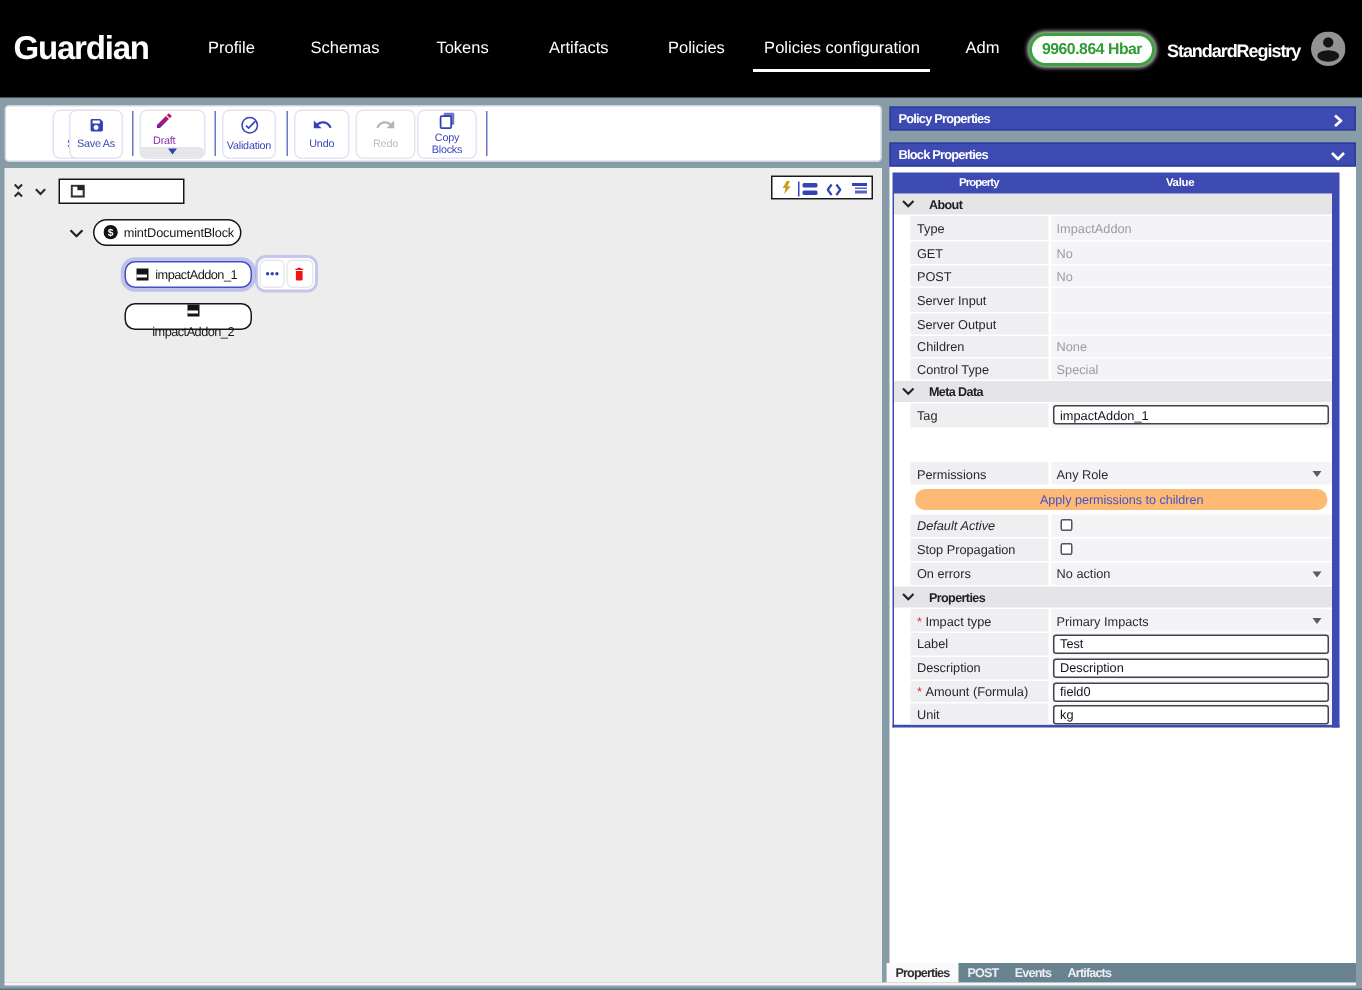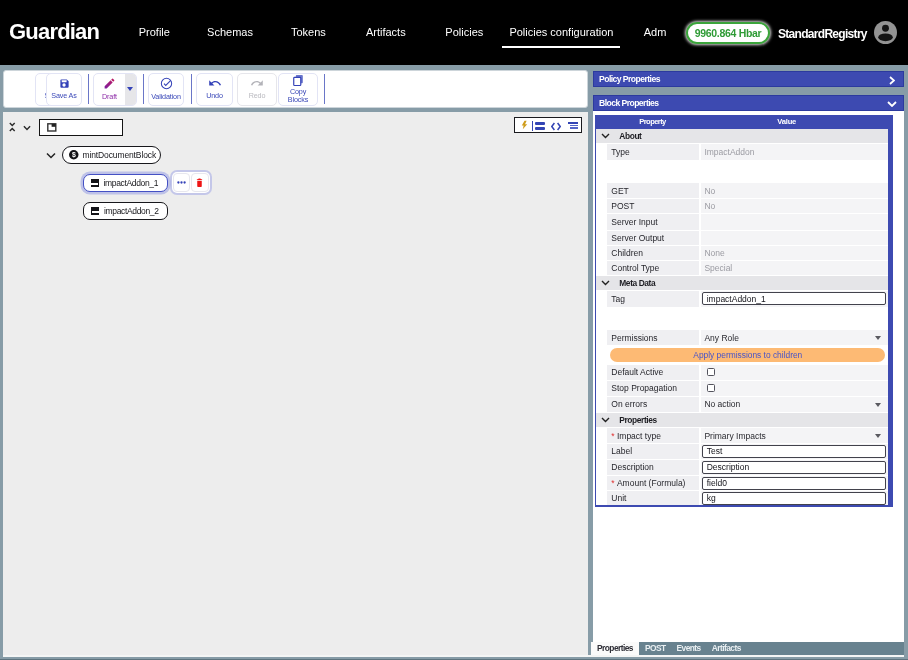--- a/index.html
+++ b/index.html
@@ -24,21 +24,21 @@
 .tbtn { position:absolute; top:72.5px; height:33px; background:#fff; border:1px solid #e2e4f5; border-radius:5px; display:flex; flex-direction:column; align-items:center; justify-content:center; gap:2px; color:#3A48B8; font-size:7.2px; letter-spacing:-0.15px; }
 .vsep { position:absolute; top:73.5px; height:30px; width:1.2px; background:#6a76c8; }
 
 
 #canvas { left:2.5px; top:111.5px; width:585.5px; height:543.7px; background:#ededed; }
 #searchbox { left:39px; top:118.5px; width:84px; height:17px; background:#fff; border:1.8px solid #141414; }
 #iconsbox { left:514px; top:117px; width:67.5px; height:16.4px; background:#fff; border:1.5px solid #1a1a1e; }
 .pill { position:absolute; display:flex; align-items:center; background:#fff; border:1.4px solid #17171b; color:#17171b; }
 #pill-mint { left:62px; top:146px; width:99px; height:18px; border-radius:9px; padding-left:6px; gap:4px; font-size:8.5px; letter-spacing:-0.12px; }
 #pill-ia1 { left:82.5px; top:174px; width:85px; height:18.4px; border-radius:7px; border:1.8px solid #4450c4; box-shadow:0 0 0 2.5px rgba(120,130,225,0.4); padding-left:7px; gap:5px; font-size:8.5px; letter-spacing:-0.35px; }
-#pill-ia2 { left:83px; top:202px; width:84.5px; height:18px; border-radius:7px; padding-left:7px; gap:5px; font-size:8.5px; letter-spacing:-0.35px; }
+#pill-ia2 { left:83px; top:202px; width:84.5px; height:18px; border-radius:7px; padding-left:7px; gap:5px; font-size:8.5px; letter-spacing:-0.35px;flex-direction:column; }
 #treebtns { left:171.5px; top:172.2px; width:38px; height:21px; background:#fff; border-radius:5px; box-shadow:0 0 0 2px rgba(120,130,225,0.35); display:flex; gap:1px; padding:1px; }
 .treebtn { flex:1; height:100%; border:1px solid #e7e7ee; border-radius:4px; display:flex; align-items:center; justify-content:center; }
 .blkicon { width:8px; height:8px; background:#131317; position:relative; flex:none; }
 .blkicon i { position:absolute; left:0.5px; right:0.5px; top:4px; height:2.2px; background:#fff; }
 
 
 #rwhite { left:592.5px; top:111px; width:311px; height:532px; background:#fff; }
 .hbar { position:absolute; left:593px; width:310.5px; background:#3D4AB1; border:1px solid #2c3a9e; color:#fff; font-weight:bold; font-size:8.6px; display:flex; align-items:center; padding-left:5px; letter-spacing:-0.55px; }
 #hbar1 { top:71px; height:16px; }
 #hbar2 { top:94.5px; height:16.4px; }
@@ -98,21 +98,21 @@
 </div>
 <div class="tbtn" style="left:46px; width:36px;">
   <svg width="11" height="11" viewBox="0 0 24 24">
       <path fill="#3442b8" d="M17 3H5a2 2 0 0 0-2 2v14a2 2 0 0 0 2 2h14a2 2 0 0 0 2-2V7l-4-4z"></path>
       <rect x="6" y="5" width="10.5" height="4.5" fill="#fff" rx="0.5"></rect>
       <circle cx="11" cy="15.3" r="3.6" fill="#fff"></circle>
     </svg>
   <span>Save As</span>
 </div>
 <div class="vsep" style="left:87.5px;"></div>
-<div class="tbtn" style="left:93px; width:43.5px; flex-direction:row; gap:0; padding:0; align-items:stretch;">
+<div class="tbtn" style="left:93px; width:43.5px; flex-direction:column; gap:0; padding:0; align-items:stretch;">
   <div style="width:31px; display:flex; flex-direction:column; align-items:center; justify-content:center; gap:2px;">
     <svg width="13" height="13" viewBox="0 0 24 24">
         <defs>
           <linearGradient id="pg" x1="0" y1="1" x2="1" y2="0">
             <stop offset="0" stop-color="#7b1fa2"></stop>
             <stop offset="1" stop-color="#c2185b"></stop>
           </linearGradient>
         </defs>
         <path fill="url(#pg)" d="M3 17.25V21h3.75L17.8 9.94l-3.75-3.75L3 17.25zM20.7 7.04a1 1 0 0 0 0-1.41l-2.34-2.34a1 1 0 0 0-1.41 0l-1.83 1.83 3.75 3.75 1.83-1.83z"></path>
       </svg>
@@ -238,21 +238,21 @@
   <div class="sec" style="height:15.6px;">
       <svg width="9" height="6" viewBox="0 0 9 6">
         <path d="M1 1 L4.5 4.5 L8 1" fill="none" stroke="#222" stroke-width="1.4"></path>
       </svg>
       <span style="margin-left:4px;">About</span>
     </div>
   <div class="row" style="height:16.7px;">
       <div class="pcell">Type</div>
       <div class="vcell gray">ImpactAddon</div>
     </div>
-  <div class="row" style="height:16.0px;margin-top:22px;">
+  <div class="row" style="height:16.0px;">
       <div class="pcell">GET</div>
       <div class="vcell gray">No</div>
     </div>
   <div class="row" style="height:15.3px;">
       <div class="pcell">POST</div>
       <div class="vcell gray">No</div>
     </div>
   <div class="row" style="height:16.1px;">
       <div class="pcell">Server Input</div>
       <div class="vcell"></div>
@@ -281,21 +281,21 @@
         <div class="inp">impactAddon_1</div>
       </div>
     </div>
   <div class="row" style="height:16.2px;margin-top:22px;">
       <div class="pcell">Permissions</div>
       <div class="vcell">Any Role<i class="arr"></i></div>
     </div>
   <div class="row" style="height:18.5px;">
       <div style="margin-left:14px; width:275px; height:13.6px; align-self:center; background:#fdba74; border-radius:7px; color:#4753c8; font-size:8.4px; display:flex; align-items:center; justify-content:center;">Apply permissions to children</div>
     </div>
-  <div class="row" style="height:16.1px;">
+  <div class="row" style="height:16.1px;font-style:italic;">
       <div class="pcell">Default Active</div>
       <div class="vcell">
         <div class="cb"></div>
       </div>
     </div>
   <div class="row" style="height:15.9px;">
       <div class="pcell">Stop Propagation</div>
       <div class="vcell">
         <div class="cb"></div>
       </div>

